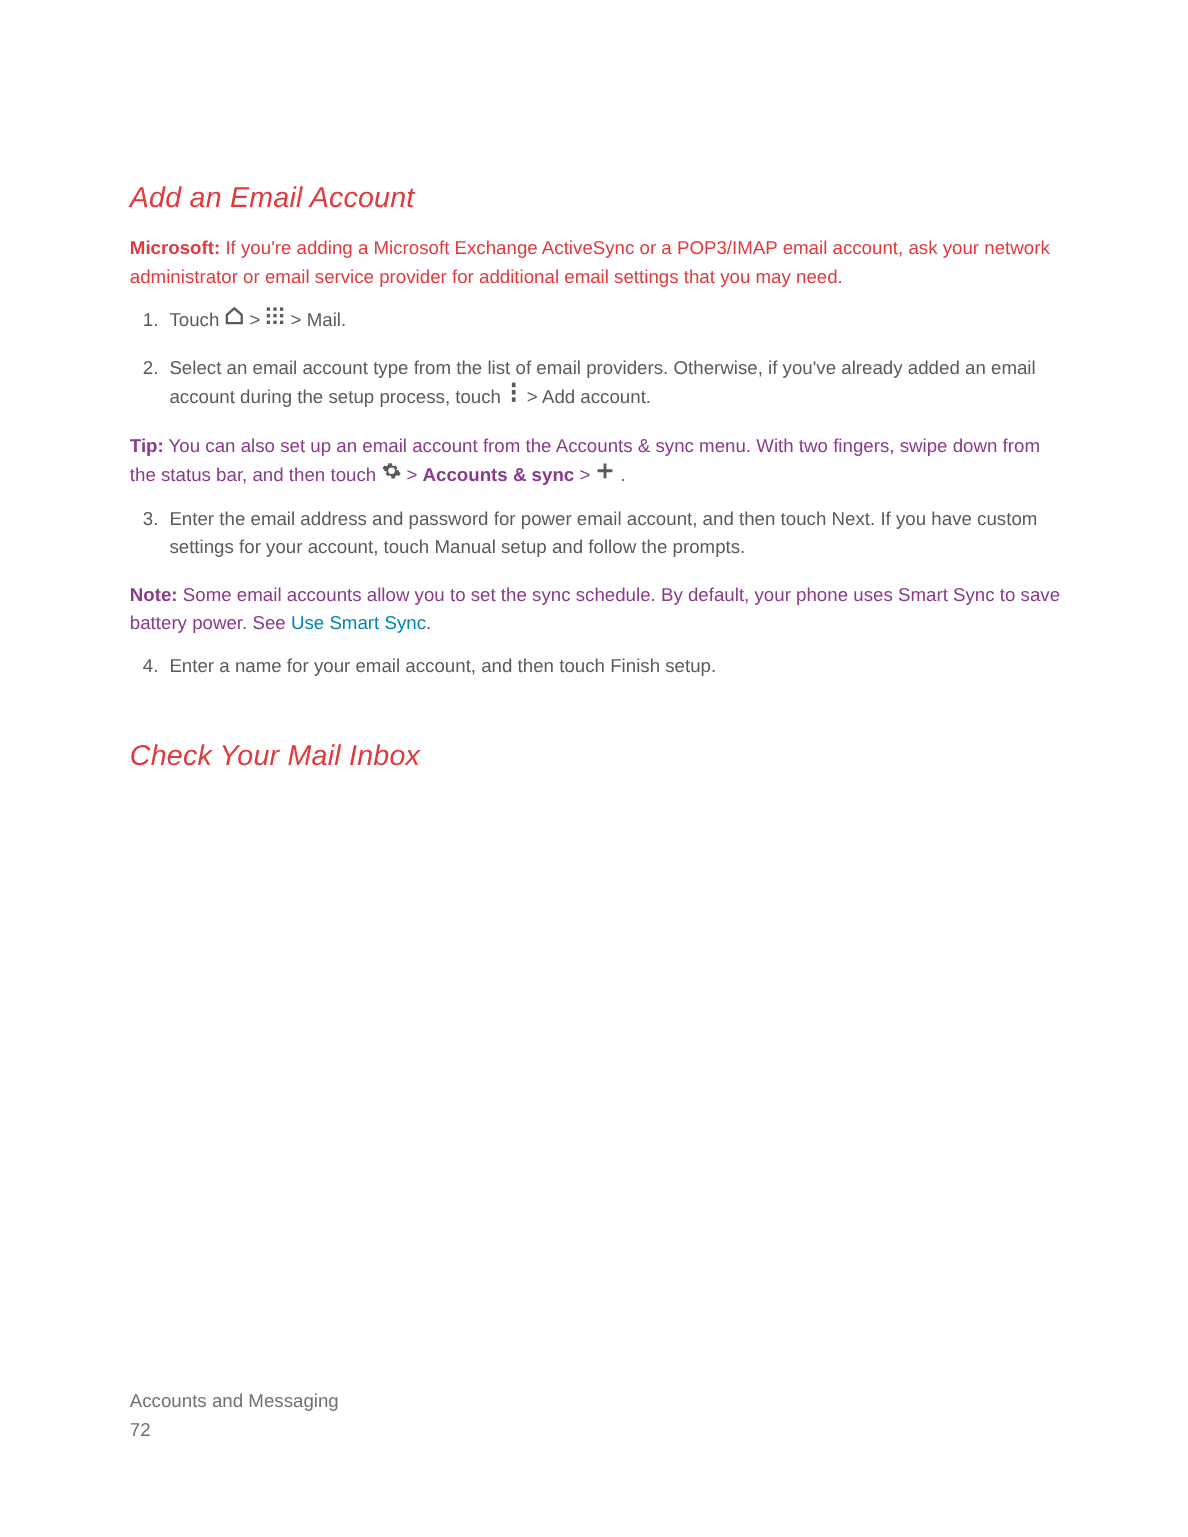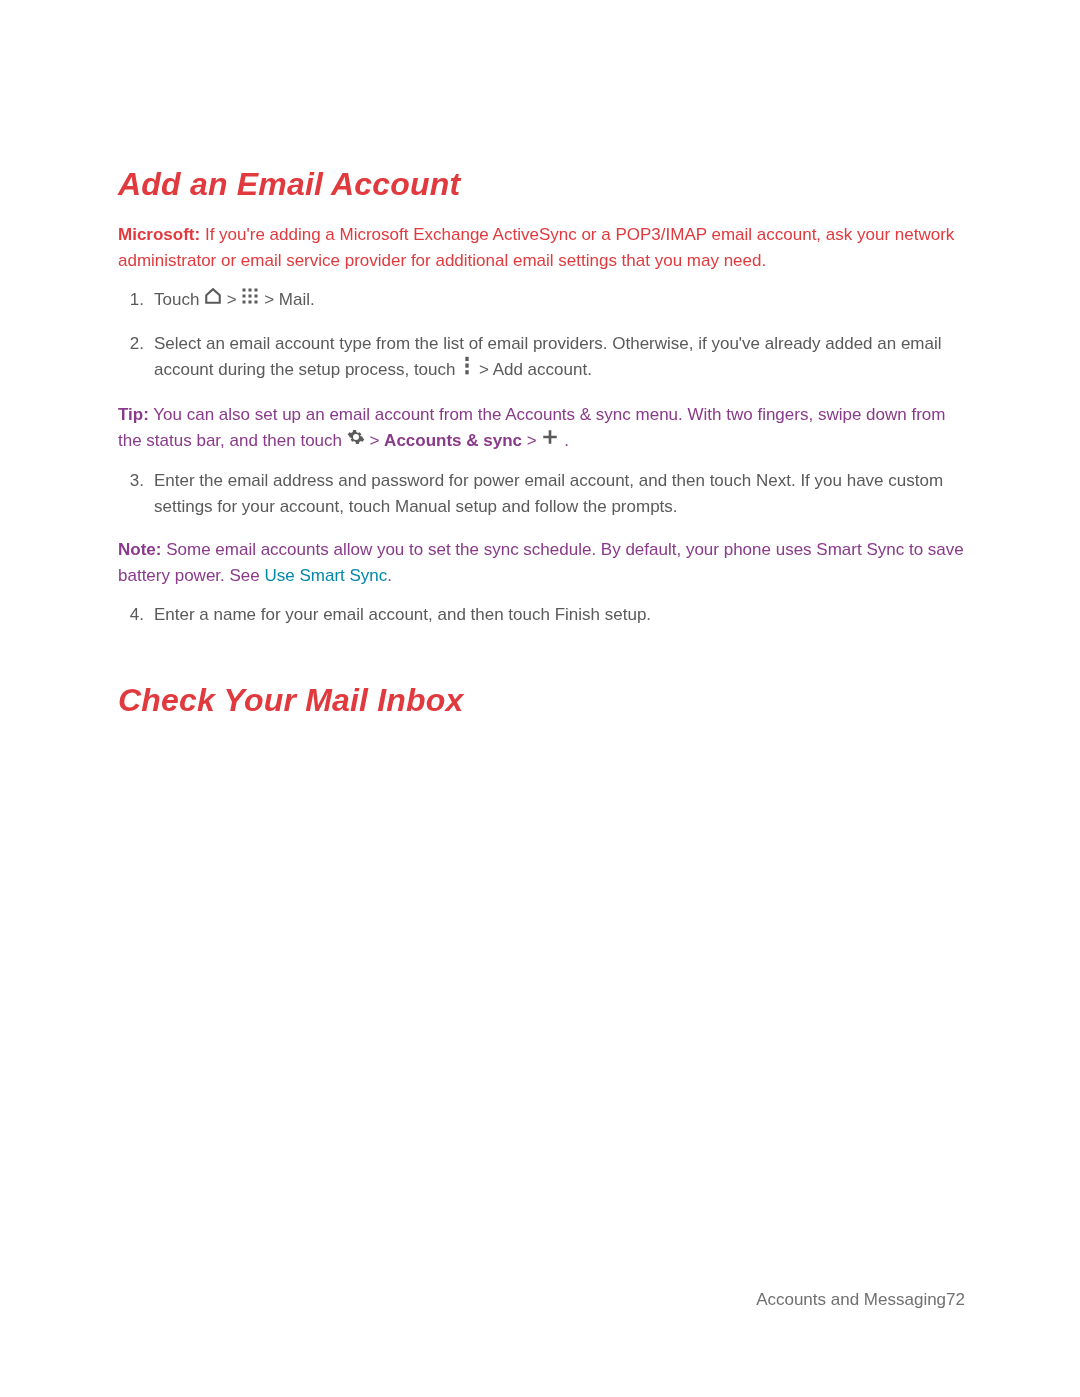--- a/index.html
+++ b/index.html
@@ -16,22 +16,22 @@
       color: #5a5a5a;
       font-size: 17px;
       line-height: 1.5;
     }
     .content {
       padding: 160px 115px 0 118px;
     }
     h2 {
       color: #e03a3e;
       font-style: italic;
-      font-weight: bold;
-      font-size: 32px;
+      font-weight: normal;
+      font-size: 26px;
       margin-bottom: 14px;
       letter-spacing: 0.2px;
     }
     h2.second {
       margin-top: 48px;
     }
     p {
       margin-bottom: 14px;
     }
     .important {
@@ -86,23 +86,24 @@
       vertical-align: middle;
       position: relative;
       top: -1px;
     }
     .footer {
       position: absolute;
       bottom: 85px;
       left: 118px;
       right: 115px;
       display: flex;
-      justify-content: flex-end;
+      justify-content: flex-start;
       color: #707070;
       font-size: 17px;
+      flex-direction: column;
     }
   </style>
 </head>
 <body>
 
 <div class="content">
   <h2>Add an Email Account</h2>
 
 
   <p class="important">

